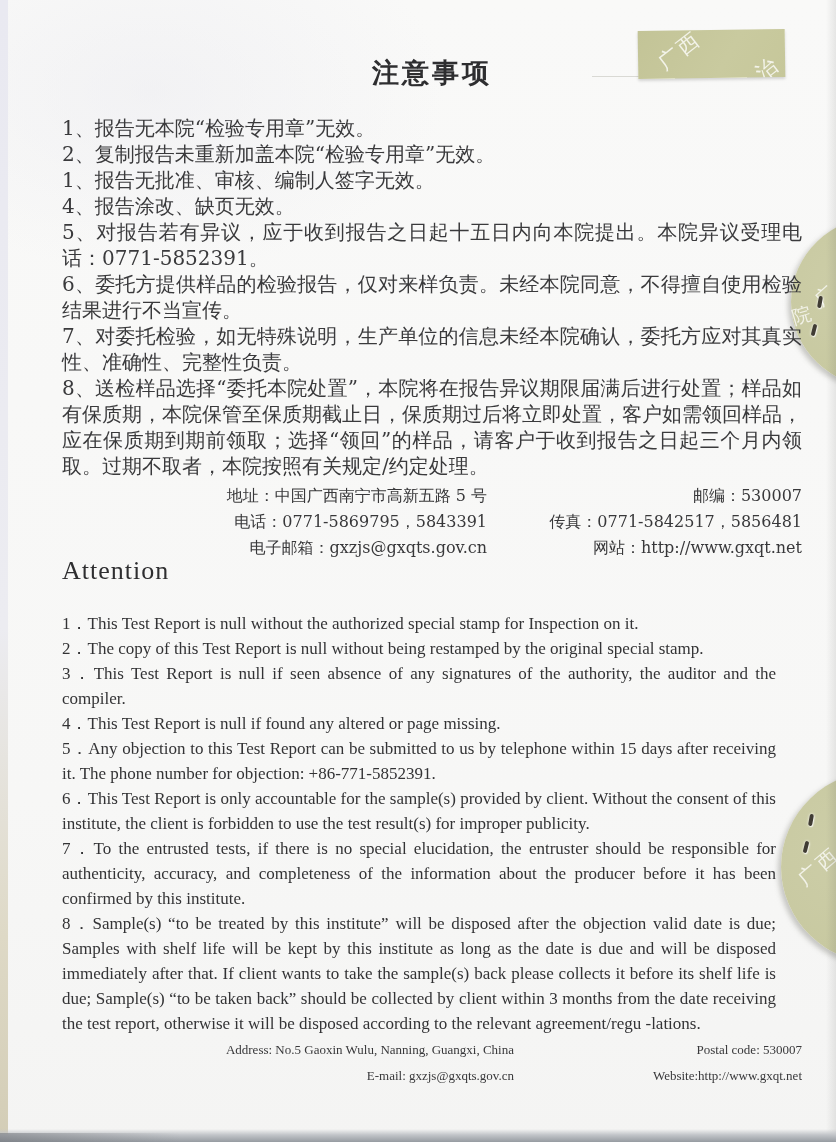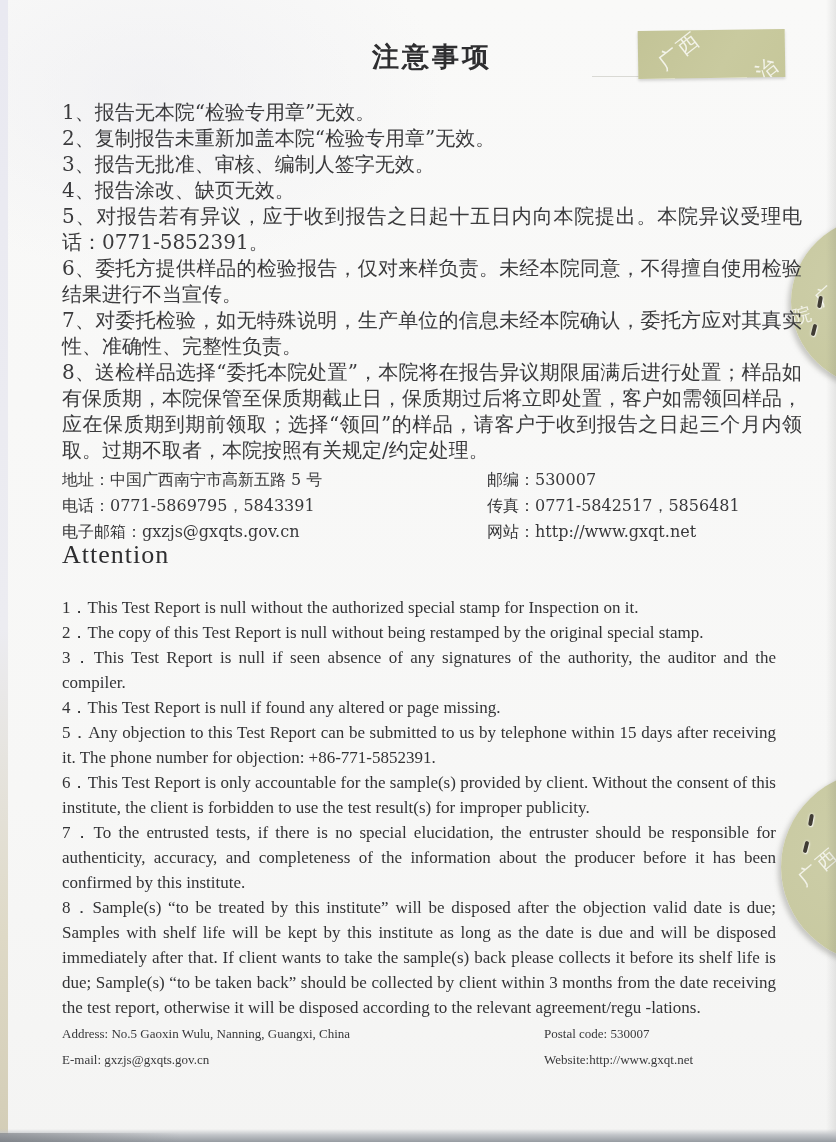--- a/index.html
+++ b/index.html
@@ -41,27 +41,27 @@
   .seal-ch.b{left:1px;top:90px;transform:rotate(-16deg);}
   .seal-ch.c{left:14px;top:86px;transform:rotate(-40deg);letter-spacing:4px;font-size:20px;}
   .staple{position:absolute;width:4px;height:12px;background:#403c34;border-radius:2px;
     box-shadow:0 0 3px rgba(255,255,255,.95), 1px 1px 1px rgba(255,255,255,.7);}
   .staple.s1{left:818px;top:296px;transform:rotate(10deg);}
   .staple.s2{left:812px;top:324px;transform:rotate(14deg);}
   .staple.s3{left:809px;top:814px;transform:rotate(10deg);}
   .staple.s4{left:804px;top:841px;transform:rotate(14deg);}
 
   
-  .content{position:absolute;left:62px;top:42px;width:740px;}
+  .content{position:absolute;left:62px;top:58px;width:740px;}
   h1.cn-title{margin:0 0 27px 0;font-size:27px;line-height:30px;font-weight:bold;
     text-align:center;letter-spacing:3px;color:#2e2e30;}
   .cn-list p{margin:0;font-size:20px;line-height:26px;text-align:justify;
     text-justify:inter-ideograph;color:#3a3a3c;}
   .contact{margin-top:4px;}
-  .contact .crow{display:flex;font-size:16px;line-height:26px;}
+  .contact .crow{display:flex;font-size:16px;line-height:26px;text-align:right;}
   .cn-contact .cl{width:425px;}
   .cn-contact .cr{flex:1;}
   h2.en-title{margin:-6px 0 24px 0;font-size:26px;line-height:32px;font-weight:normal;
     text-align:left;letter-spacing:1px;color:#2e2e30;
     font-family:"Liberation Serif","DejaVu Serif",serif;}
   .en-list{padding-right:26px;}
   .en-list p{margin:0;font-size:17px;line-height:25px;text-align:justify;color:#333335;
     font-family:"Liberation Serif","DejaVu Serif",serif;}
   .en-contact{margin-top:1px;}
   .en-contact .crow{font-size:13px;line-height:26px;
@@ -94,21 +94,21 @@
   <div class="staple s3"></div>
   <div class="staple s4"></div>
 
   <div class="content">
 
     <h1 class="cn-title">注意事项</h1>
 
     <div class="cn-list">
       <p>1、报告无本院“检验专用章”无效。</p>
       <p>2、复制报告未重新加盖本院“检验专用章”无效。</p>
-      <p>3、报告无批准、审核、编制人签字无效。</p>
+      <p>1、报告无批准、审核、编制人签字无效。</p>
       <p>4、报告涂改、缺页无效。</p>
       <p>5、对报告若有异议，应于收到报告之日起十五日内向本院提出。本院异议受理电话：0771-5852391。</p>
       <p>6、委托方提供样品的检验报告，仅对来样负责。未经本院同意，不得擅自使用检验结果进行不当宣传。</p>
       <p>7、对委托检验，如无特殊说明，生产单位的信息未经本院确认，委托方应对其真实性、准确性、完整性负责。</p>
       <p>8、送检样品选择“委托本院处置”，本院将在报告异议期限届满后进行处置；样品如有保质期，本院保管至保质期截止日，保质期过后将立即处置，客户如需领回样品，应在保质期到期前领取；选择“领回”的样品，请客户于收到报告之日起三个月内领取。过期不取者，本院按照有关规定/约定处理。</p>
     </div>
 
     <div class="contact cn-contact">
       <div class="crow">
         <div class="cl">地址：中国广西南宁市高新五路 5 号</div>

